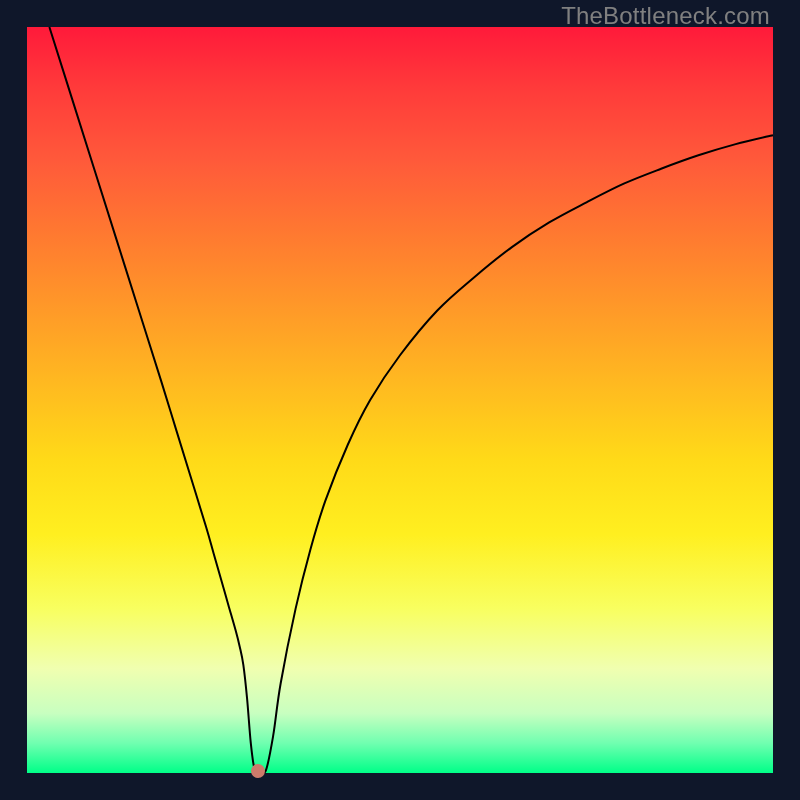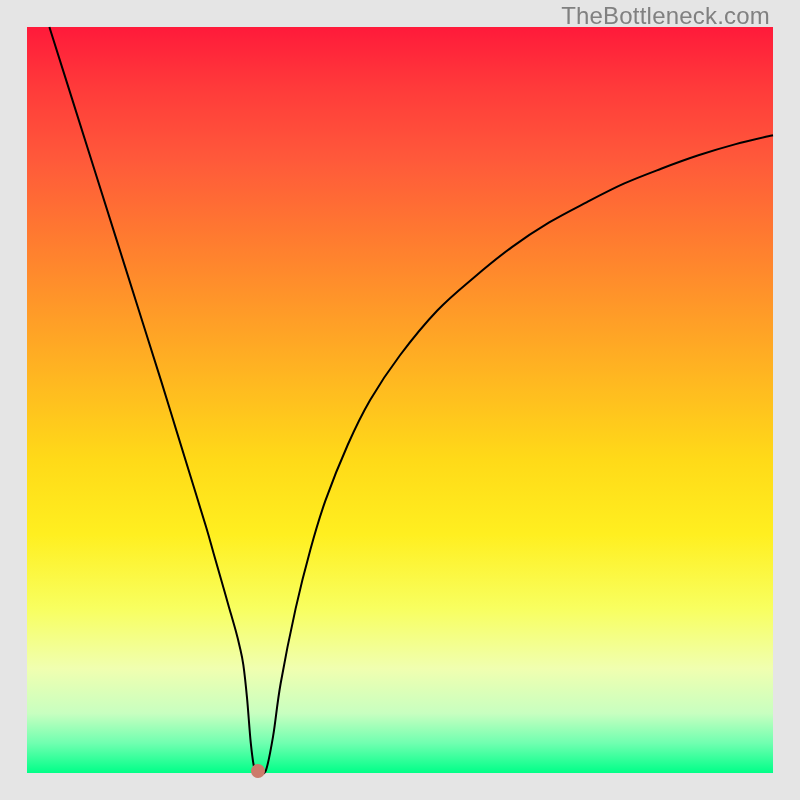--- a/index.html
+++ b/index.html
@@ -7,21 +7,21 @@
     width: 800px;
     height: 800px;
     background: #000;
     position: relative;
     font-family: Arial, sans-serif;
     overflow: hidden;
   }
   .frame {
     position: absolute;
     inset: 0;
-    background: #e5e5e5;
+    background: #0f172a;
   }
   .plot-area {
     position: absolute;
     left: 27px;
     top: 27px;
     width: 746px;
     height: 746px;
     background: linear-gradient(to bottom,
       #ff1a3a 0%,
       #ff3a3a 8%,

